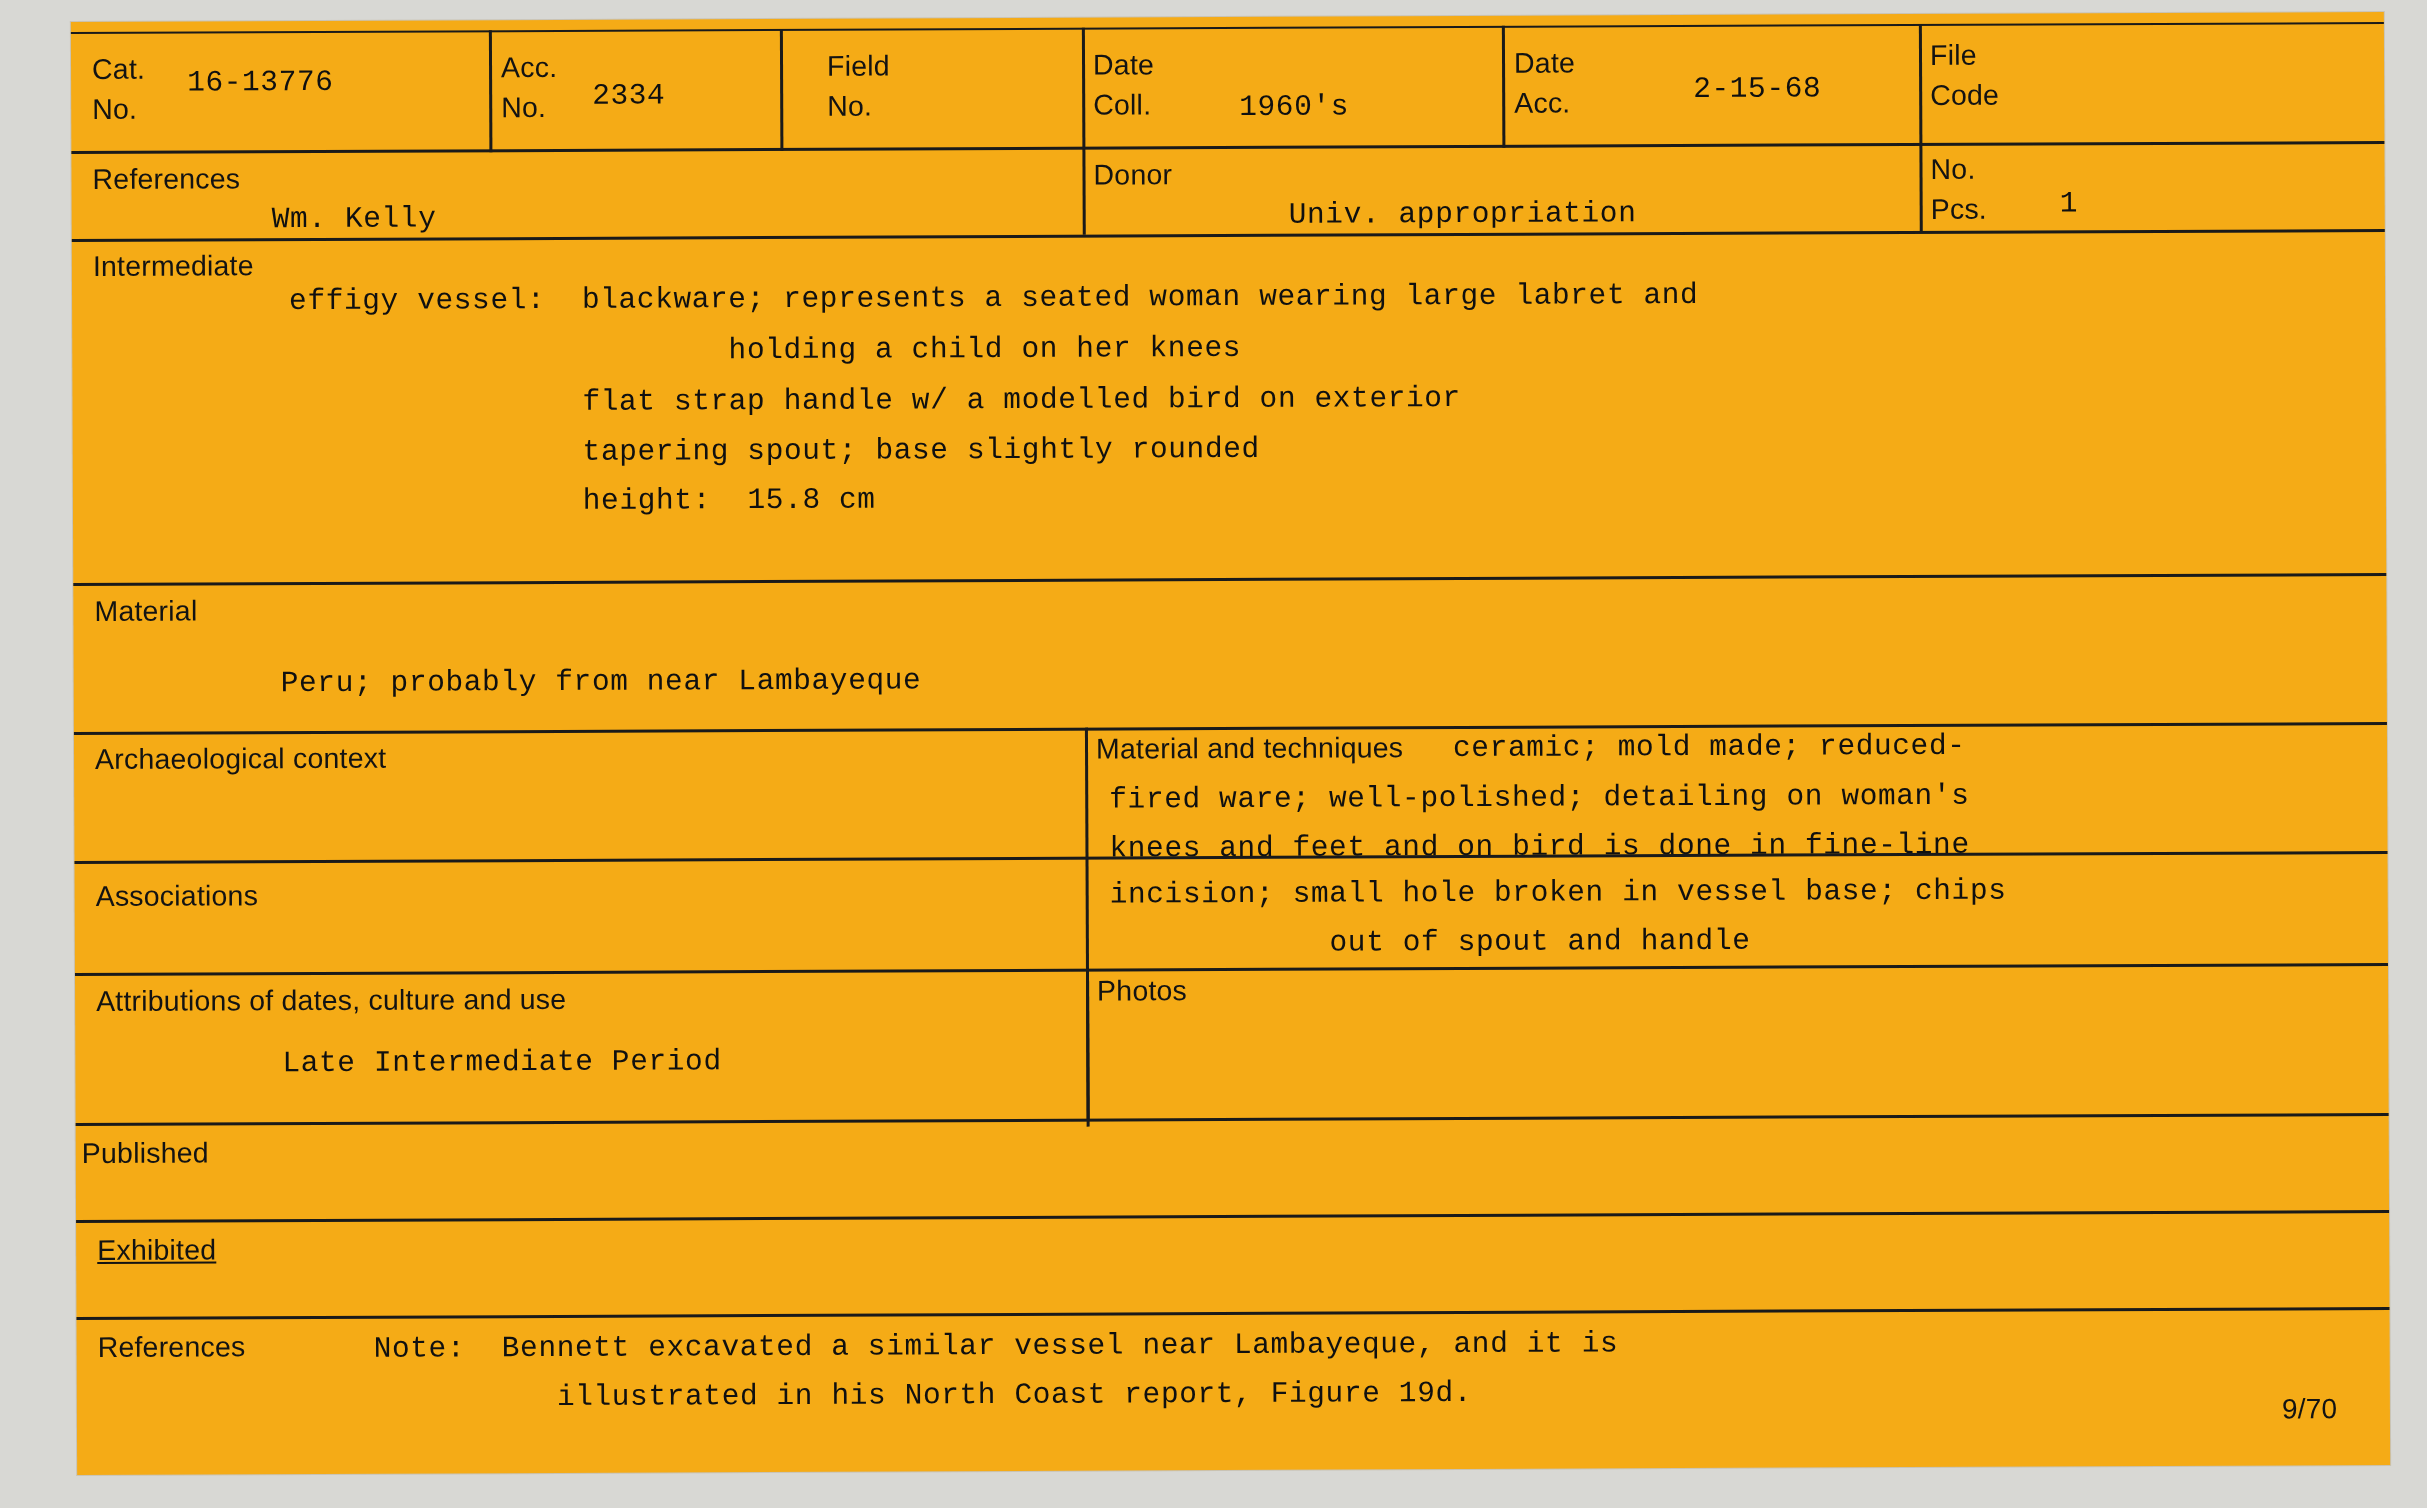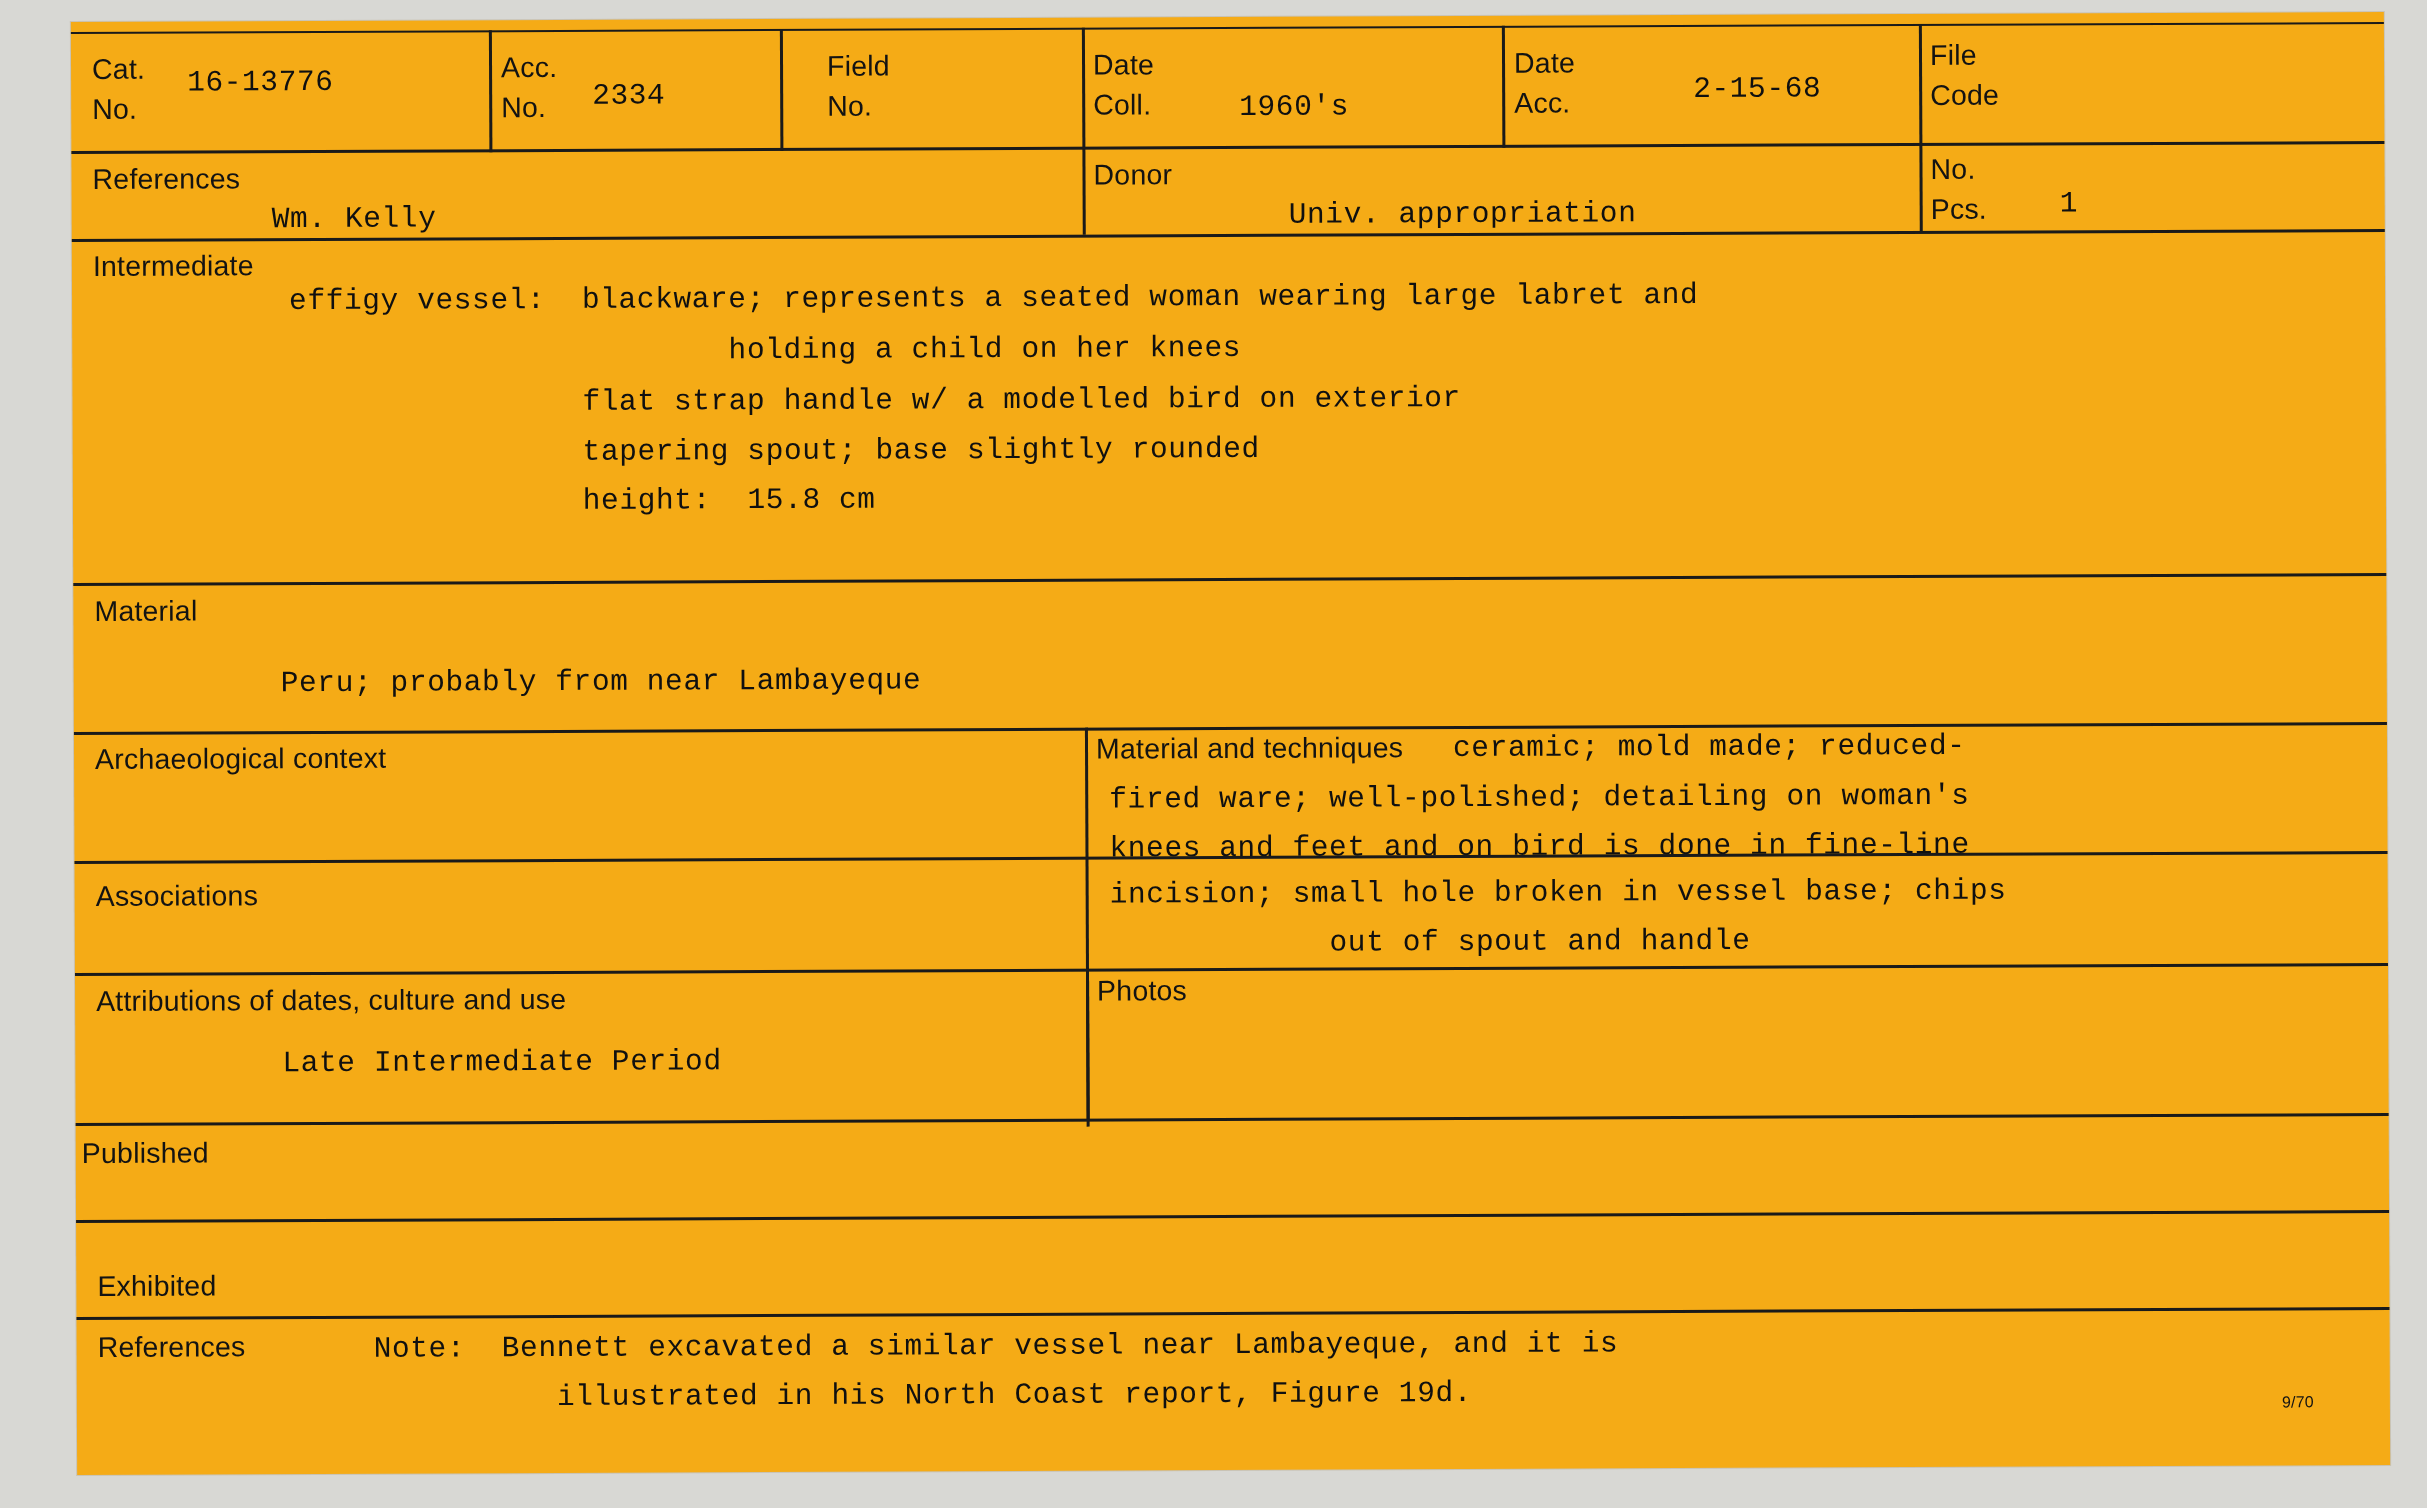--- a/index.html
+++ b/index.html
@@ -45,21 +45,21 @@
     position: absolute;
     background: #1a1a1a;
     height: 2.9px;
   }
   .vrule {
     position: absolute;
     background: #1a1a1a;
     width: 2.9px;
   }
   .small {
-    font-size: 16px;
+    font-size: 28px;
   }
 </style>
 </head>
 <body>
 
 <div class="card">
 
   <div class="rule" style="left:0px; top:9.5px; width:2313px;"></div>
 
   <div class="lbl" style="left:21px; top:27px; line-height:40px;">Cat.
@@ -145,21 +145,21 @@
   <div class="lbl" style="left:1022px; top:957px;">Photos</div>
   <div class="tw" style="left:1046px; top:1008px;"></div>
 
   <div class="rule" style="left:0px; top:1101px; width:2313px;"></div>
 
   <div class="lbl" style="left:6px; top:1115px;">Published</div>
   <div class="tw" style="left:314px; top:1115px;"></div>
 
   <div class="rule" style="left:0px; top:1198px; width:2313px;"></div>
 
-  <div class="lbl" style="left:21px; top:1248px;">Exhibited</div>
+  <div class="lbl" style="left:21px; top:1212px;text-decoration:underline;">Exhibited</div>
   <div class="tw" style="left:314px; top:1212px;"></div>
 
   <div class="rule" style="left:0px; top:1295px; width:2313px;"></div>
 
   <div class="lbl" style="left:21px; top:1309px;">References</div>
   <div class="tw" style="left:297px; top:1311px;">Note:  Bennett excavated a similar vessel near Lambayeque, and it is</div>
   <div class="tw" style="left:297px; top:1360px;">          illustrated in his North Coast report, Figure 19d.</div>
 
   <div class="lbl small" style="left:2205px; top:1381px;">9/70</div>
 

